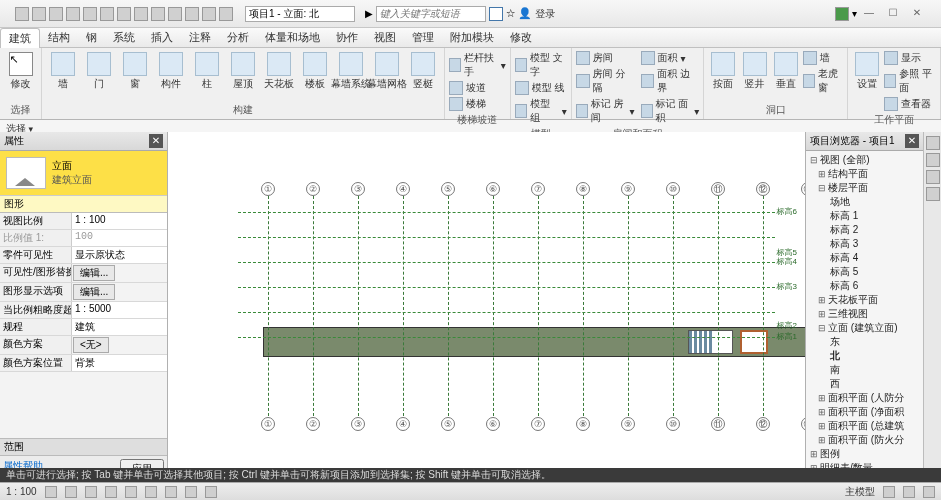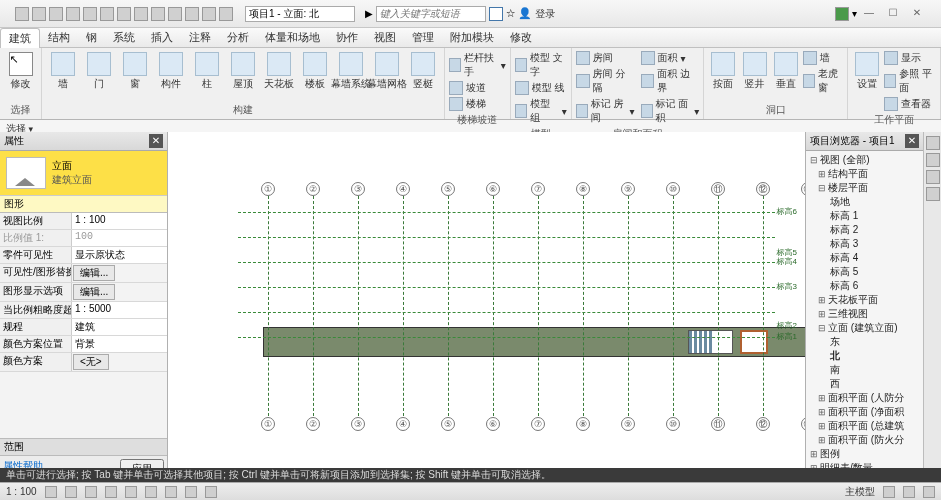--- a/index.html
+++ b/index.html
@@ -333,26 +333,26 @@
         </div>
         <div class="prop-row">
           <div class="k">当比例粗略度超...</div>
           <div class="v">1 : 5000</div>
         </div>
         <div class="prop-row">
           <div class="k">规程</div>
           <div class="v">建筑</div>
         </div>
         <div class="prop-row">
+          <div class="k">颜色方案</div>
+          <div class="btnv">&lt;无&gt;</div>
+        </div>
+        <div class="prop-row">
           <div class="k">颜色方案位置</div>
           <div class="v">背景</div>
-        </div>
-        <div class="prop-row">
-          <div class="k">颜色方案</div>
-          <div class="btnv">&lt;无&gt;</div>
         </div>
       </div>
     <div class="section" style="background:#dedede;padding:1px 4px;border-top:1px solid #bbb;">范围</div>
     <div class="prop-footer">
       <a href="#" style="color:#06c">属性帮助</a>
       <button>应用</button>
     </div>
   </div>
 
   <div class="canvas" id="canvas">

